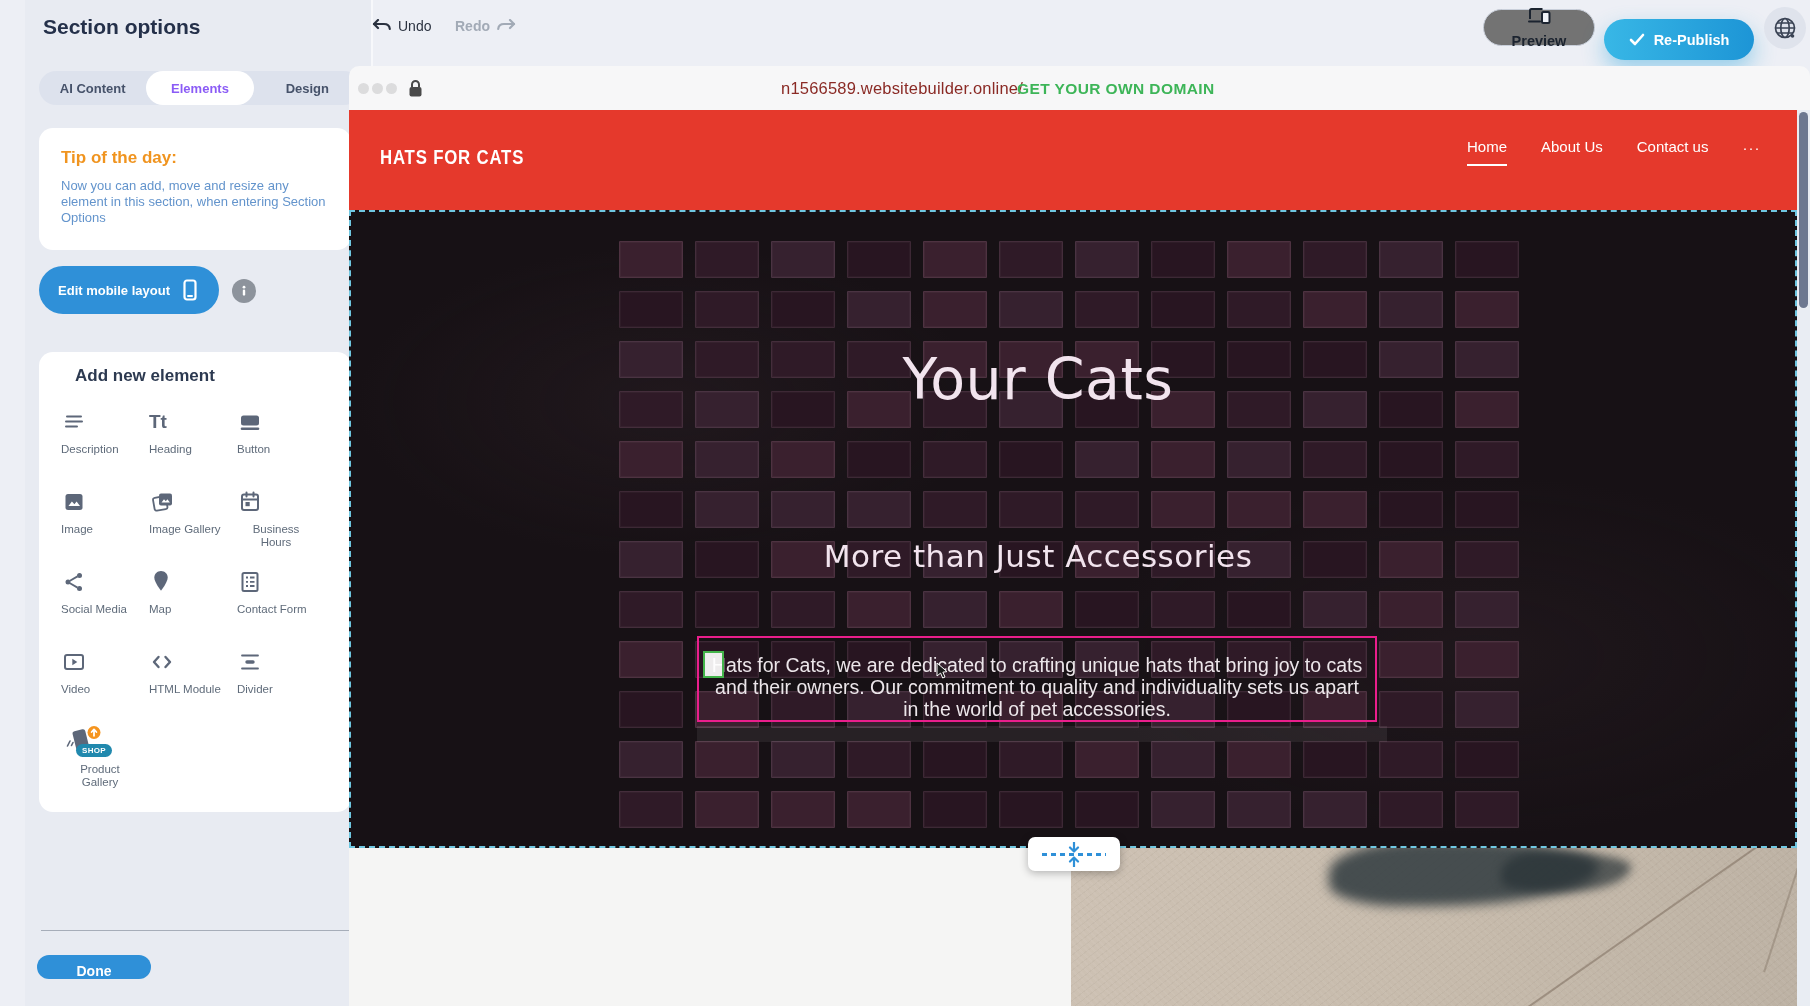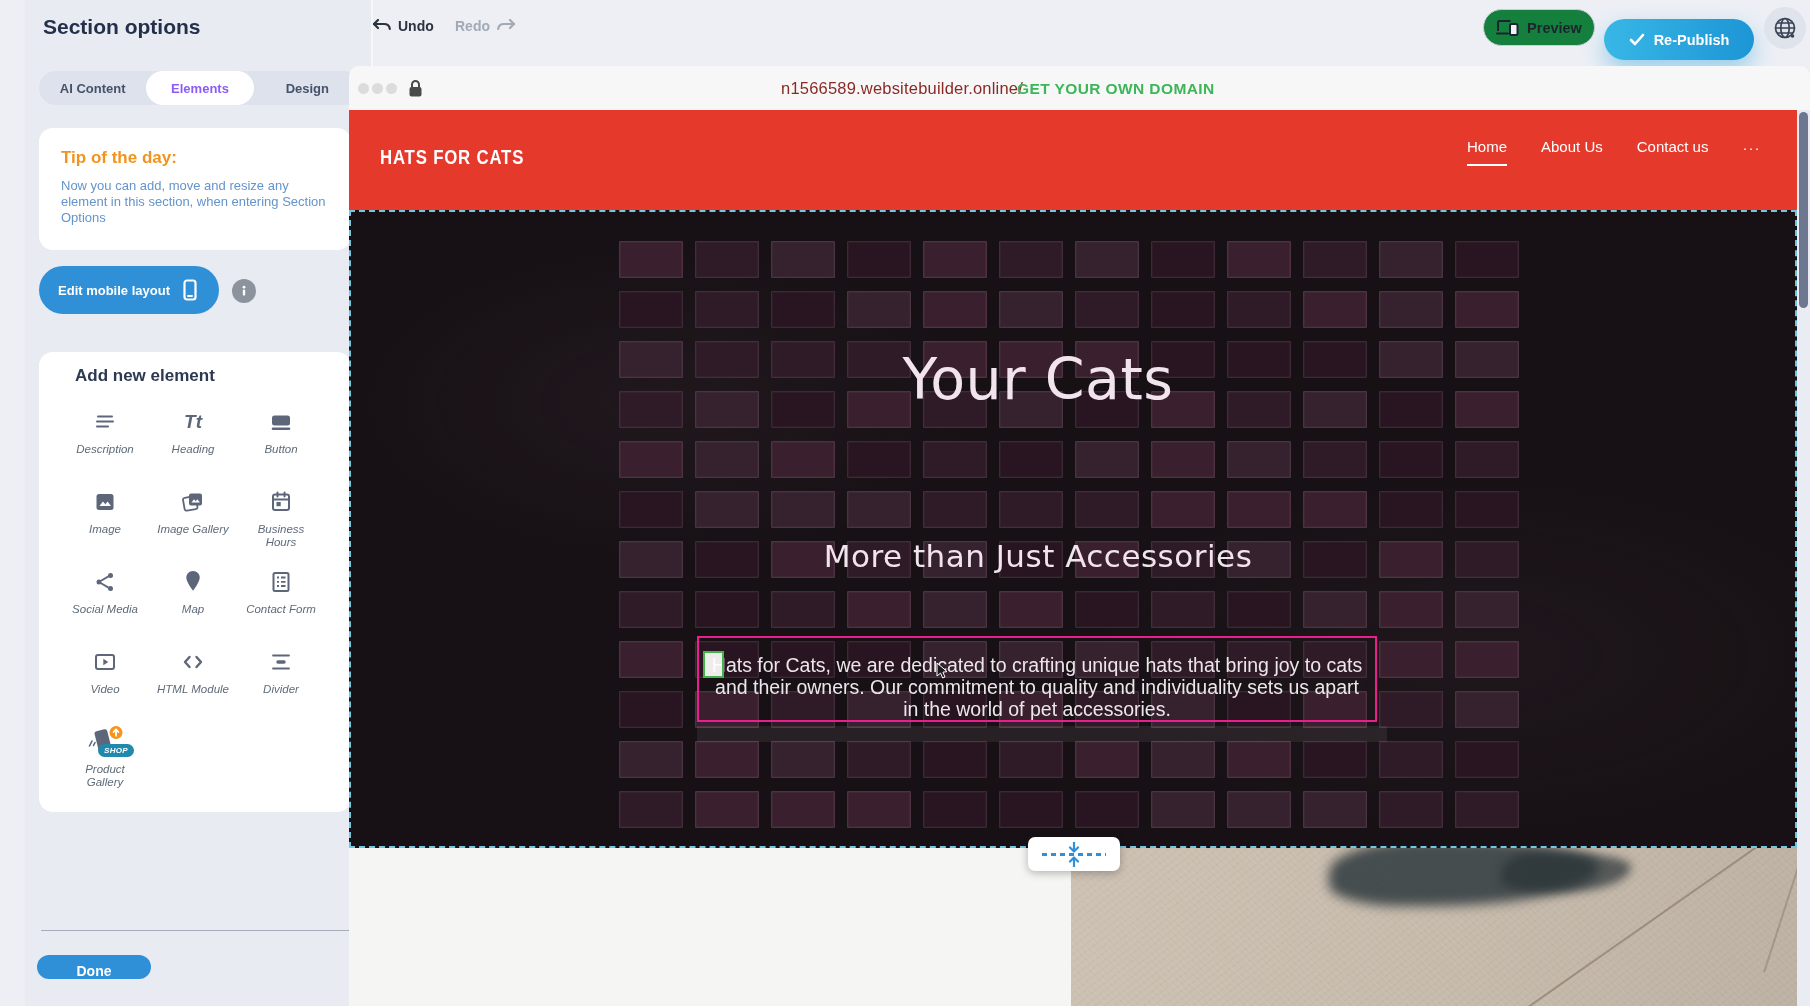--- a/index.html
+++ b/index.html
@@ -22,33 +22,33 @@
   .tip-card { left:14px; top:128px; width:312px; height:122px; background:#fff; border-radius:14px; padding:20px 22px; }
   .tip-title { font-size:17px; font-weight:700; color:#f0941f; }
   .tip-body { margin-top:10px; font-size:13px; line-height:16px; color:#6394cc; }
 
   .edit-mobile { left:14px; top:266px; width:180px; height:48px; background:#2f90d8; border-radius:24px; display:flex; align-items:center; justify-content:center; gap:10px; color:#fff; font-size:13px; font-weight:700; }
   .info-btn { left:207px; top:279px; width:24px; height:24px; border-radius:50%; background:#8d939c; display:flex; align-items:center; justify-content:center; }
 
   .add-card { left:14px; top:352px; width:312px; height:460px; background:#fff; border-radius:14px; }
   .add-title { position:absolute; left:36px; top:14px; font-size:17px; font-weight:600; color:#2c3950; }
   .el-grid { position:absolute; left:22px; top:48px; display:grid; grid-template-columns:repeat(3,88px); grid-auto-rows:80px; }
-  .el-cell { display:flex; flex-direction:column; align-items:center; padding-top:6px; cursor:pointer;font-style:italic; }
+  .el-cell { display:flex; flex-direction:column; align-items:flex-start; padding-top:6px; cursor:pointer; }
   .el-ic { height:32px; display:flex; align-items:center; justify-content:center; position:relative; }
   .el-ic-text { font-size:19px; font-weight:700; color:#5d6779; line-height:26px; }
   .el-label { margin-top:5px; font-size:11.5px; line-height:13px; color:#5f6b7a; text-align:center; max-width:78px; }
   .shop-badge { position:absolute; left:15px; top:18px; background:#2189ae; color:#fff; font-size:8px; font-weight:700; padding:2px 6px; border-radius:7px; letter-spacing:.3px; }
 
   .side-hr { left:16px; top:930px; width:312px; border-top:1.5px solid #a6adb9; }
   .done-btn { left:12px; top:955px; width:114px; height:24px; background:#2f90d8; border-radius:20px; color:#fff; font-size:14px; font-weight:700; display:flex; align-items:flex-end; justify-content:center; }
 
   
-  .undo-btn { left:372px; top:18px; display:flex; gap:7px; align-items:center; font-size:14px; font-weight:700; color:#2b3240; cursor:pointer; }
+  .undo-btn { left:372px; top:18px; display:flex; gap:7px; align-items:center; font-size:14px; font-weight:400; color:#2b3240; cursor:pointer; }
   .redo-btn { left:455px; top:18px; display:flex; gap:7px; align-items:center; font-size:14px; font-weight:700; color:#a2aab6; cursor:pointer; }
-  .preview-btn { left:1483px; top:9px; width:112px; height:37px; border:1.5px solid #c9cfda; border-radius:19px; background:#15803d; display:flex; align-items:center; justify-content:center; gap:8px; font-size:14.5px; font-weight:700; color:#1c2430; cursor:pointer; }
+  .preview-btn { left:1483px; top:9px; width:112px; height:37px; border:1.5px solid #c9cfda; border-radius:19px; background:#737373; display:flex; align-items:center; justify-content:center; gap:8px; font-size:14.5px; font-weight:700; color:#1c2430; cursor:pointer;flex-direction:column; }
   .republish-btn { left:1604px; top:7px; width:150px; height:41px; border-radius:21px; background:linear-gradient(90deg,#38b7e6,#1d95d6); box-shadow:0 10px 22px rgba(46,166,222,.45); display:flex; align-items:center; justify-content:center; gap:9px; color:#fff; font-size:14.5px; font-weight:700; cursor:pointer;margin-top:12px; }
   .globe-btn { left:1764px; top:7px; width:42px; height:42px; border-radius:50%; background:#dfe3ec; display:flex; align-items:center; justify-content:center; cursor:pointer; }
 
   
   .chrome { left:349px; top:66px; width:1461px; height:45px; background:#f7f7f8; border-radius:10px 10px 0 0; }
   .dot { width:11px; height:11px; border-radius:50%; background:#dcdcdd; position:absolute; top:17px; }
   .chrome-url { position:absolute; left:432px; top:13px; font-size:16.5px; color:#8a2a25; letter-spacing:.2px; cursor:text; }
   .chrome-domain { position:absolute; left:668px; top:14px; font-size:15.5px; font-weight:700; color:#3db558; letter-spacing:.4px; cursor:pointer; }
 
   

